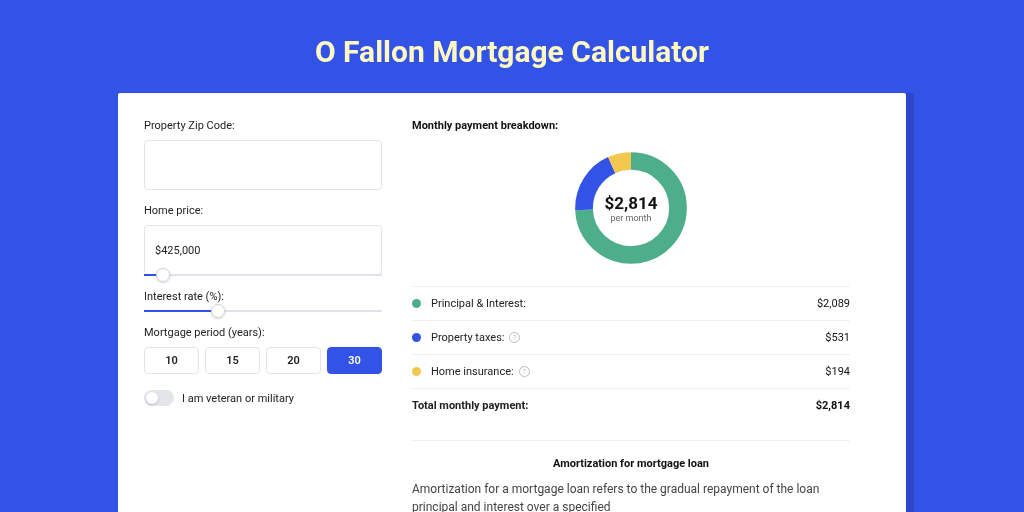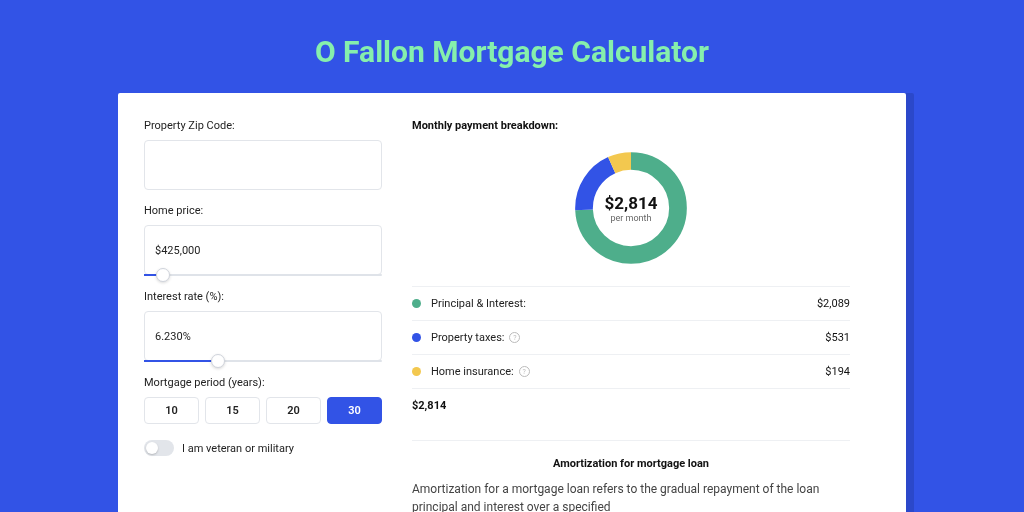--- a/index.html
+++ b/index.html
@@ -1,17 +1,17 @@
 <!DOCTYPE html>
 <html><head>
 <meta charset="utf-8">
 <style>
 * { box-sizing: border-box; margin: 0; padding: 0; font-family: -apple-system, BlinkMacSystemFont, "Segoe UI", Roboto, Arial, sans-serif; }
 body { background: #3253e6; width: 1024px; height: 512px; overflow: hidden; }
-.page-title { text-align: center; color: #86efac; font-size: 30px; font-weight: 700; padding: 34px 0 24px; }
+.page-title { text-align: center; color: #fef9c3; font-size: 30px; font-weight: 700; padding: 34px 0 24px; }
 .card { background: #fff; margin: 0 auto; width: 788px; padding: 26px 56px 0 26px; display: flex; gap: 30px; border-radius: 2px; box-shadow: 8px 0 0 rgba(0,0,0,.12); min-height: 400px; }
 .left { width: 238px; flex-shrink: 0; }
 .right { flex: 1; }
 .field-label { font-size: 11px; color: #222; margin-bottom: 8px; display: block; }
 .text-in { width: 100%; border: 1px solid #e2e5ea; border-radius: 4px; padding: 8px 10px; font-size: 11px; color: #222; height: 50px; background: #fff; }
 .text-in::placeholder { color: #888; }
 .field { margin-bottom: 14px; position: relative; }
 .slider-track { position: relative; height: 2px; background: #dfe3e9; margin-top: -1px; border-radius: 2px; }
 .slider-fill { position: absolute; height: 2px; background: #3253e6; left: 0; top: 0; }
 .slider-thumb { position: absolute; width: 14px; height: 14px; background: #fff; border: 1px solid #d0d4dc; border-radius: 50%; top: -6px; box-shadow: 0 1px 3px rgba(0,0,0,.15); transform: translateX(-50%); }
@@ -62,21 +62,20 @@
       <input class="text-in" value="$425,000" style="">
       <div class="slider-track">
         <div class="slider-fill" style="width:8%"></div>
         <div class="slider-thumb" style="left:8%"></div>
       </div>
     </div>
 
 
     <div class="field">
       <label class="field-label">Interest rate (%):</label>
-      <input class="text-in" value="6.230%" style="">
       <div class="slider-track">
         <div class="slider-fill" style="width:31%"></div>
         <div class="slider-thumb" style="left:31%"></div>
       </div>
     </div>
 
     <div class="field">
       <label class="field-label">Mortgage period (years):</label>
       <div class="period-btns">
         <div class="period-btn">10</div>
@@ -127,20 +126,21 @@
     </div>
     <div class="legend-row">
       <span class="legend-dot" style="background:#f3c84f"></span>
       <span class="legend-label">
           <span>Home insurance:</span>
           <span class="info-ic">?</span>
         </span>
       <span class="legend-val">$194</span>
     </div>
     <div class="legend-row total">
+      <span class="legend-label">Total monthly payment:</span>
       <span class="legend-val">$2,814</span>
     </div>
 
     <div class="amort">
       <div class="amort-title">Amortization for mortgage loan</div>
       <div class="amort-body">Amortization for a mortgage loan refers to the gradual repayment of the loan principal and interest over a specified</div>
     </div>
   </div>
 </div>
 

